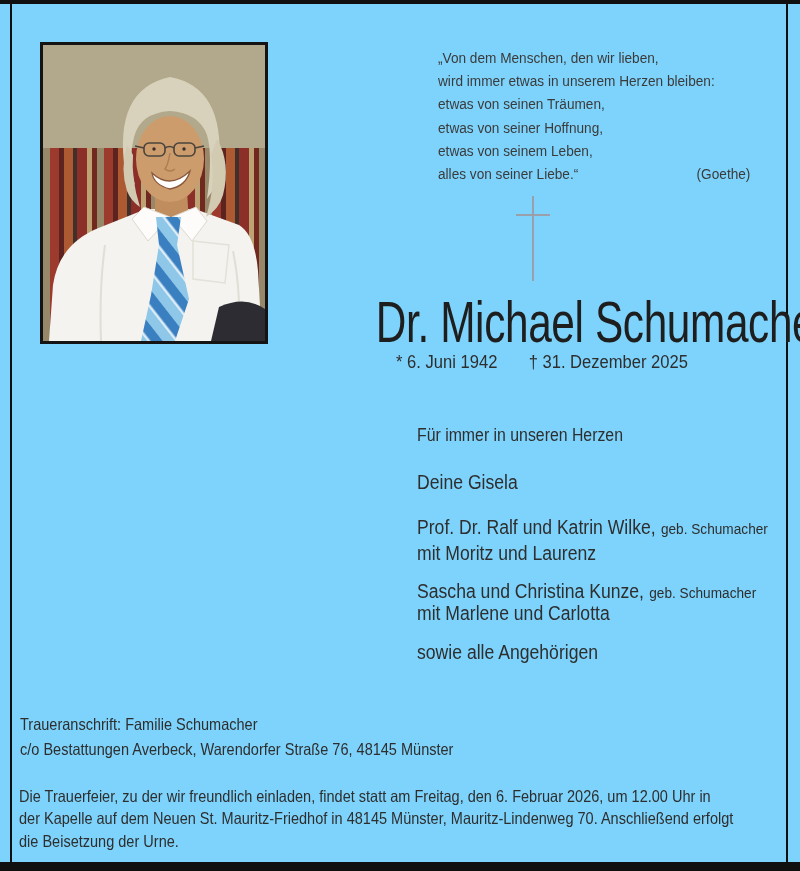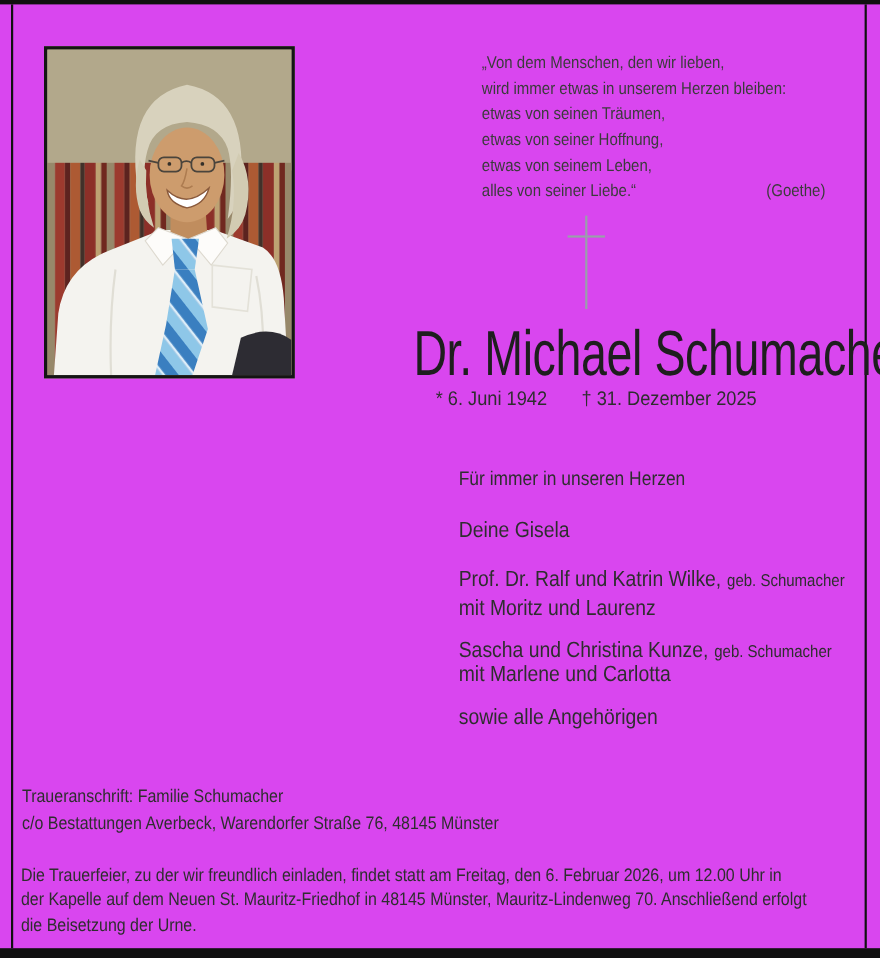--- a/index.html
+++ b/index.html
@@ -1,19 +1,19 @@
 <!DOCTYPE html>
 <html><head>
 <meta charset="utf-8">
 <style>
   html,body{margin:0;padding:0;background:#ffffff;}
   .sheet{
     position:relative;
     width:800px;height:871px;
-    background:#d946ef;
+    background:#7dd3fc;
     overflow:hidden;
     font-family:"Liberation Sans", sans-serif;
     color:#2e2e2e;
   }
   
   .frame-top{position:absolute;left:0;top:0;width:800px;height:4px;background:#101010;}
   .frame-bottom{position:absolute;left:0;top:862px;width:800px;height:9px;background:#101010;}
   .frame-left{position:absolute;left:10px;top:4px;width:2px;height:858px;background:#101010;}
   .frame-right{position:absolute;left:786px;top:4px;width:2px;height:858px;background:#101010;}
 

